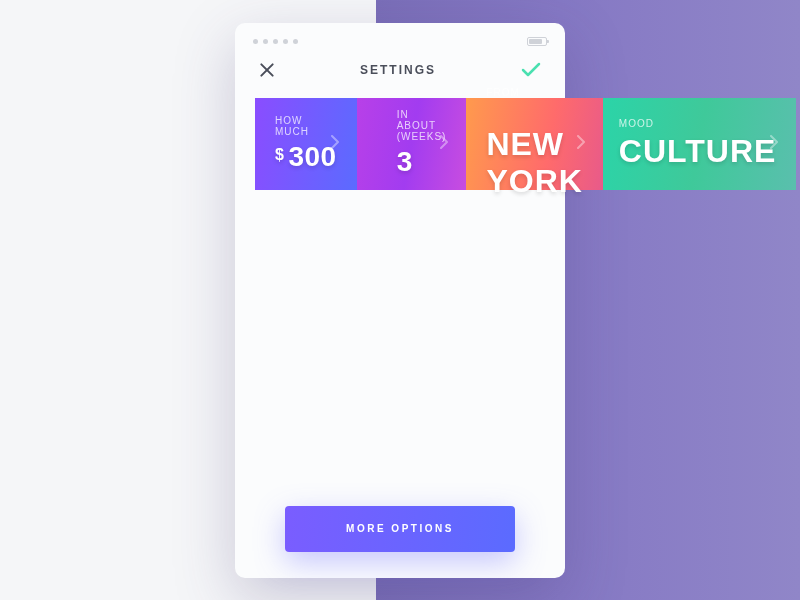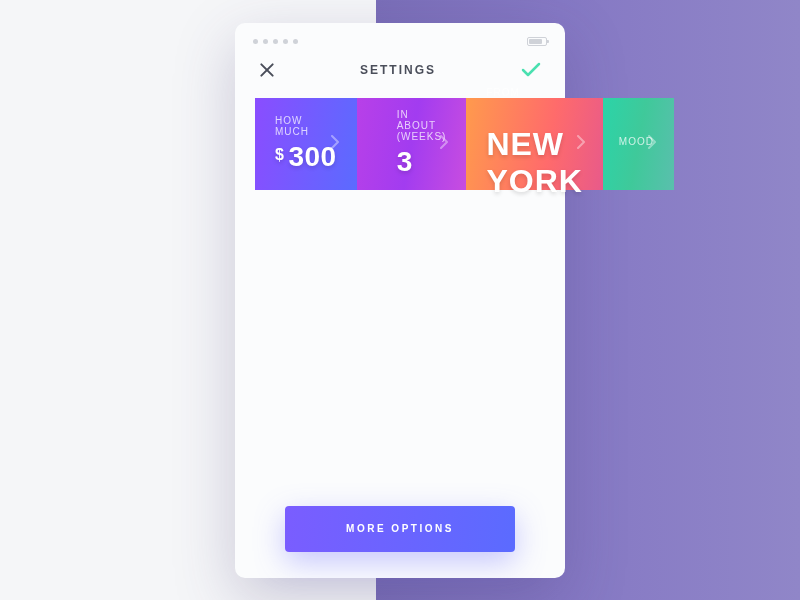--- a/index.html
+++ b/index.html
@@ -224,20 +224,21 @@
       <div class="card-value big">NEW YORK</div>
       <div class="card-chevron">
         <svg width="8" height="14" viewBox="0 0 8 14">
             <path d="M1 1 L7 7 L1 13" stroke="#fff" stroke-width="2" fill="none" stroke-linecap="round" stroke-linejoin="round"></path>
           </svg>
       </div>
     </div>
 
     <div class="card card-4">
       <div class="card-label">MOOD</div>
+      <div class="card-value big">CULTURE</div>
       <div class="card-chevron">
         <svg width="8" height="14" viewBox="0 0 8 14">
             <path d="M1 1 L7 7 L1 13" stroke="#fff" stroke-width="2" fill="none" stroke-linecap="round" stroke-linejoin="round"></path>
           </svg>
       </div>
     </div>
   </div>
 
   <div class="footer">
     <button class="more-button">MORE OPTIONS</button>

